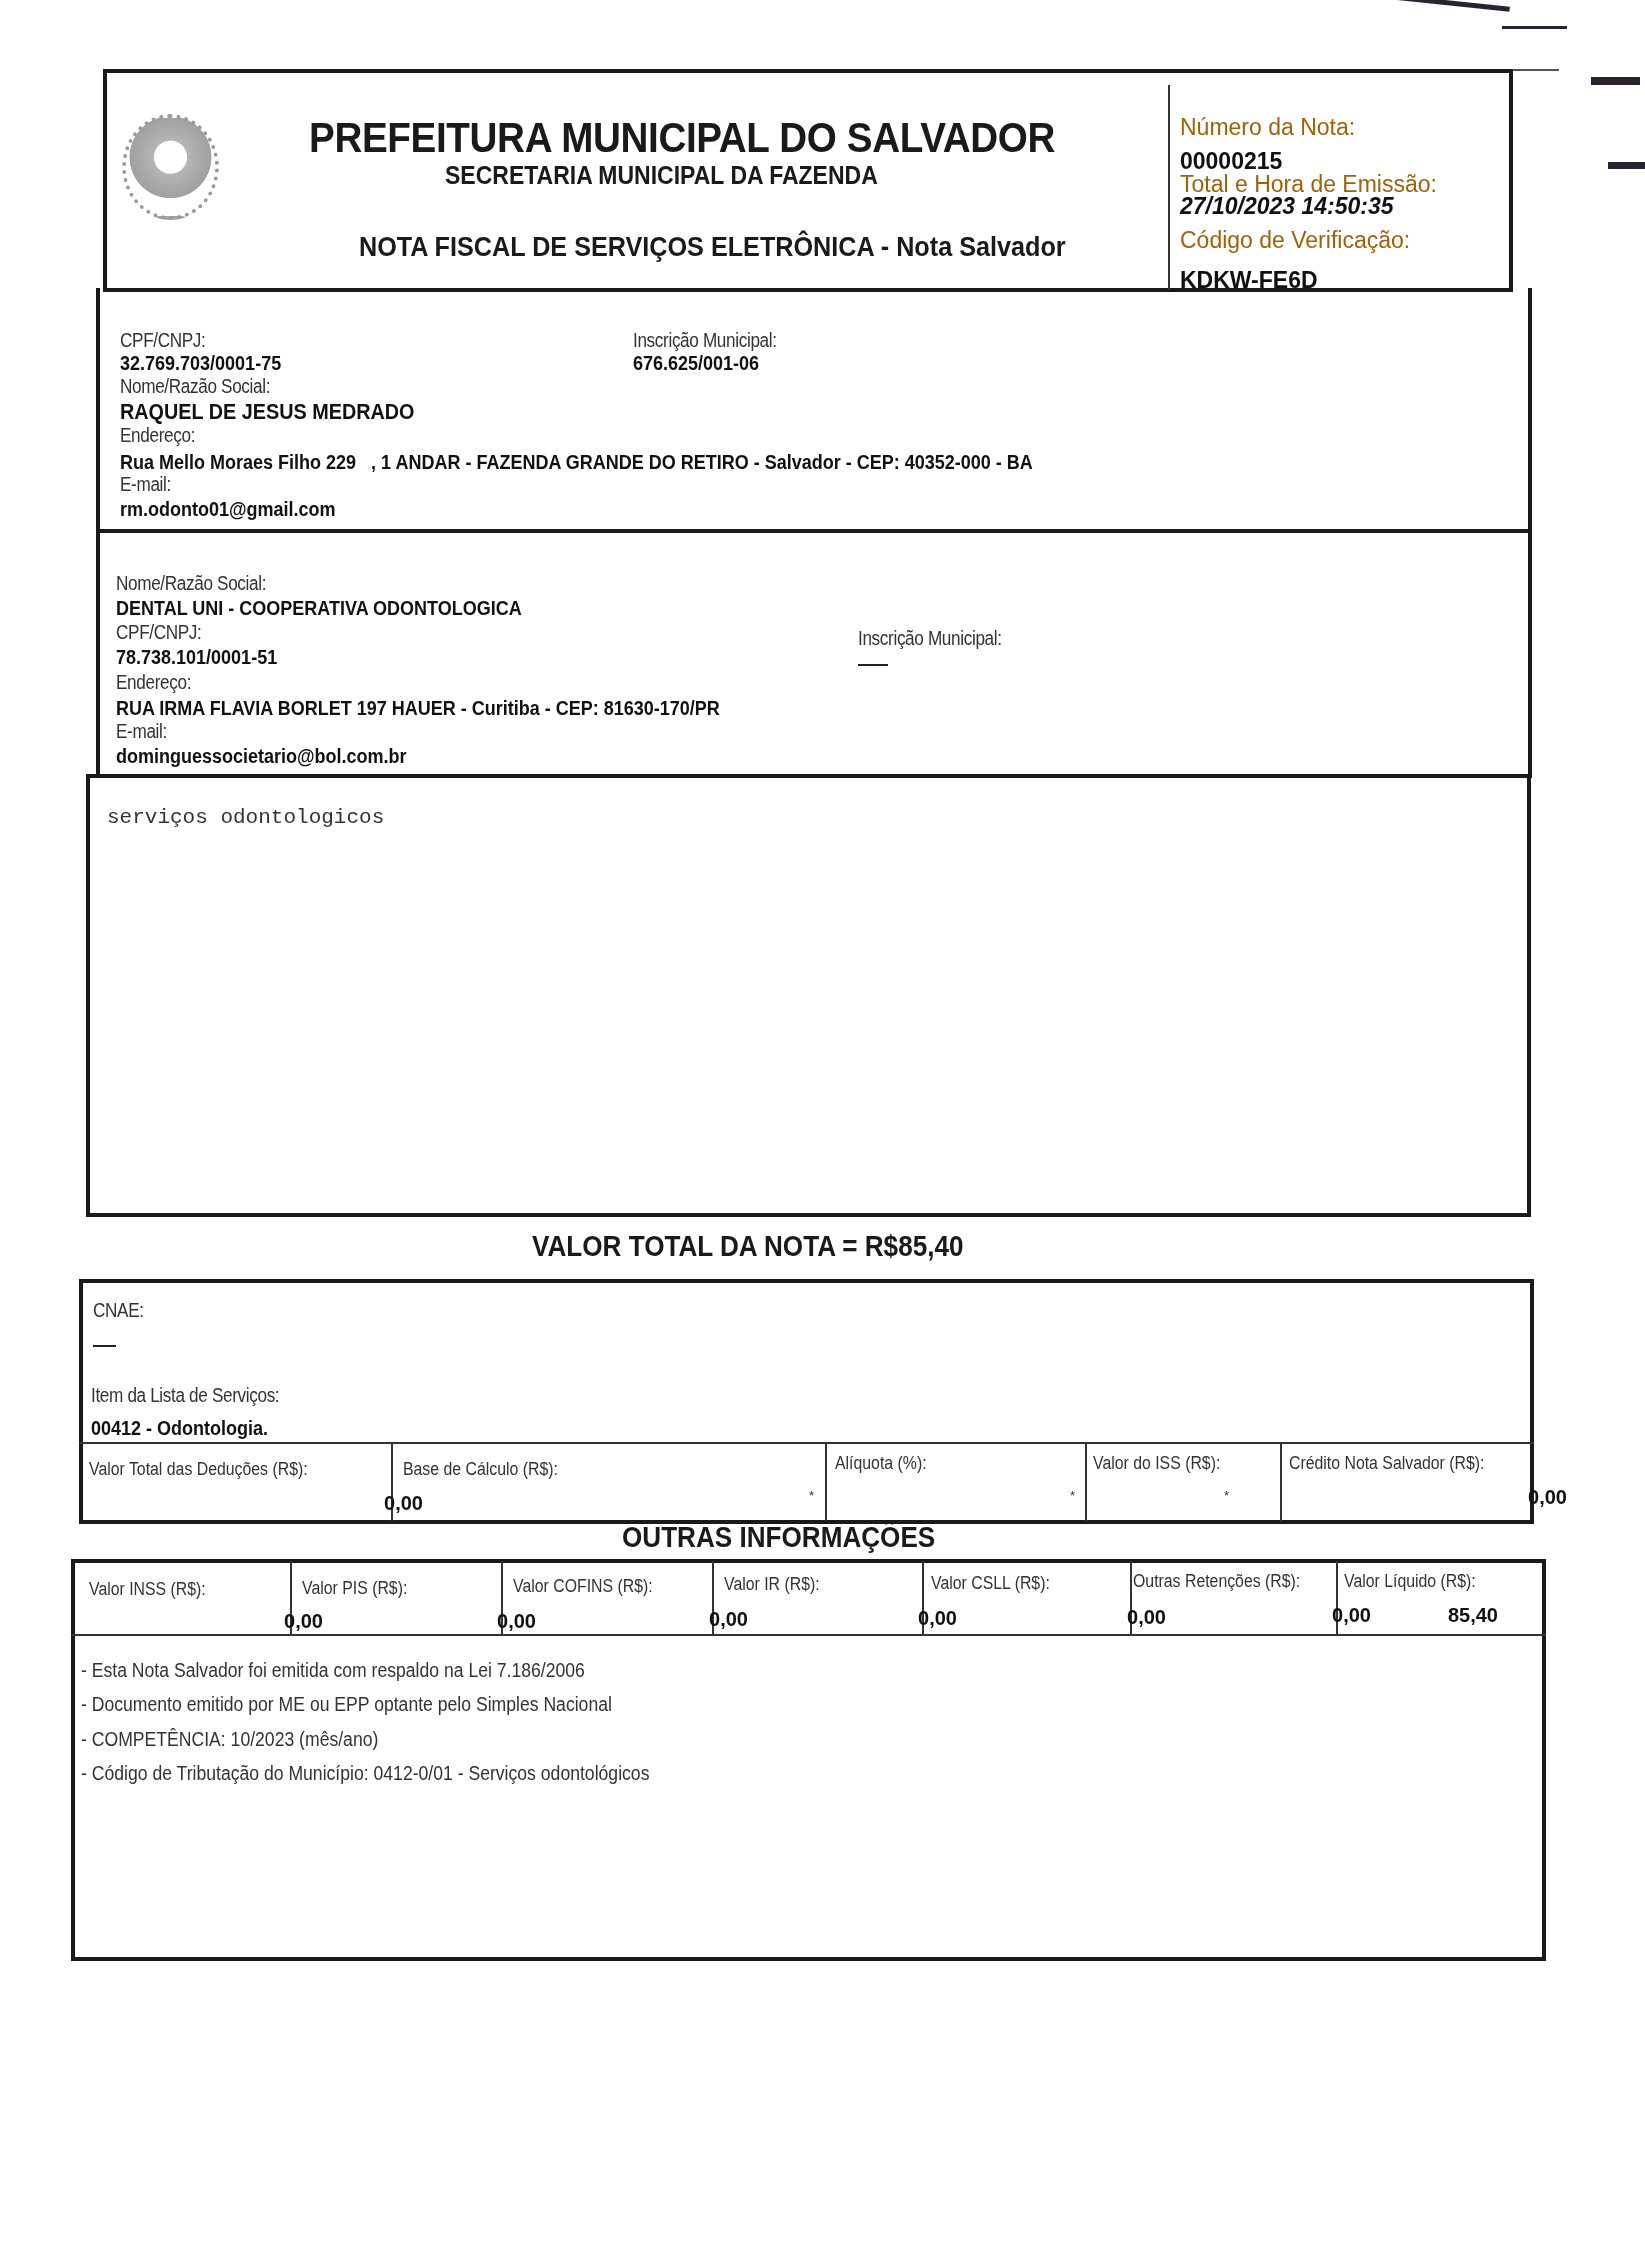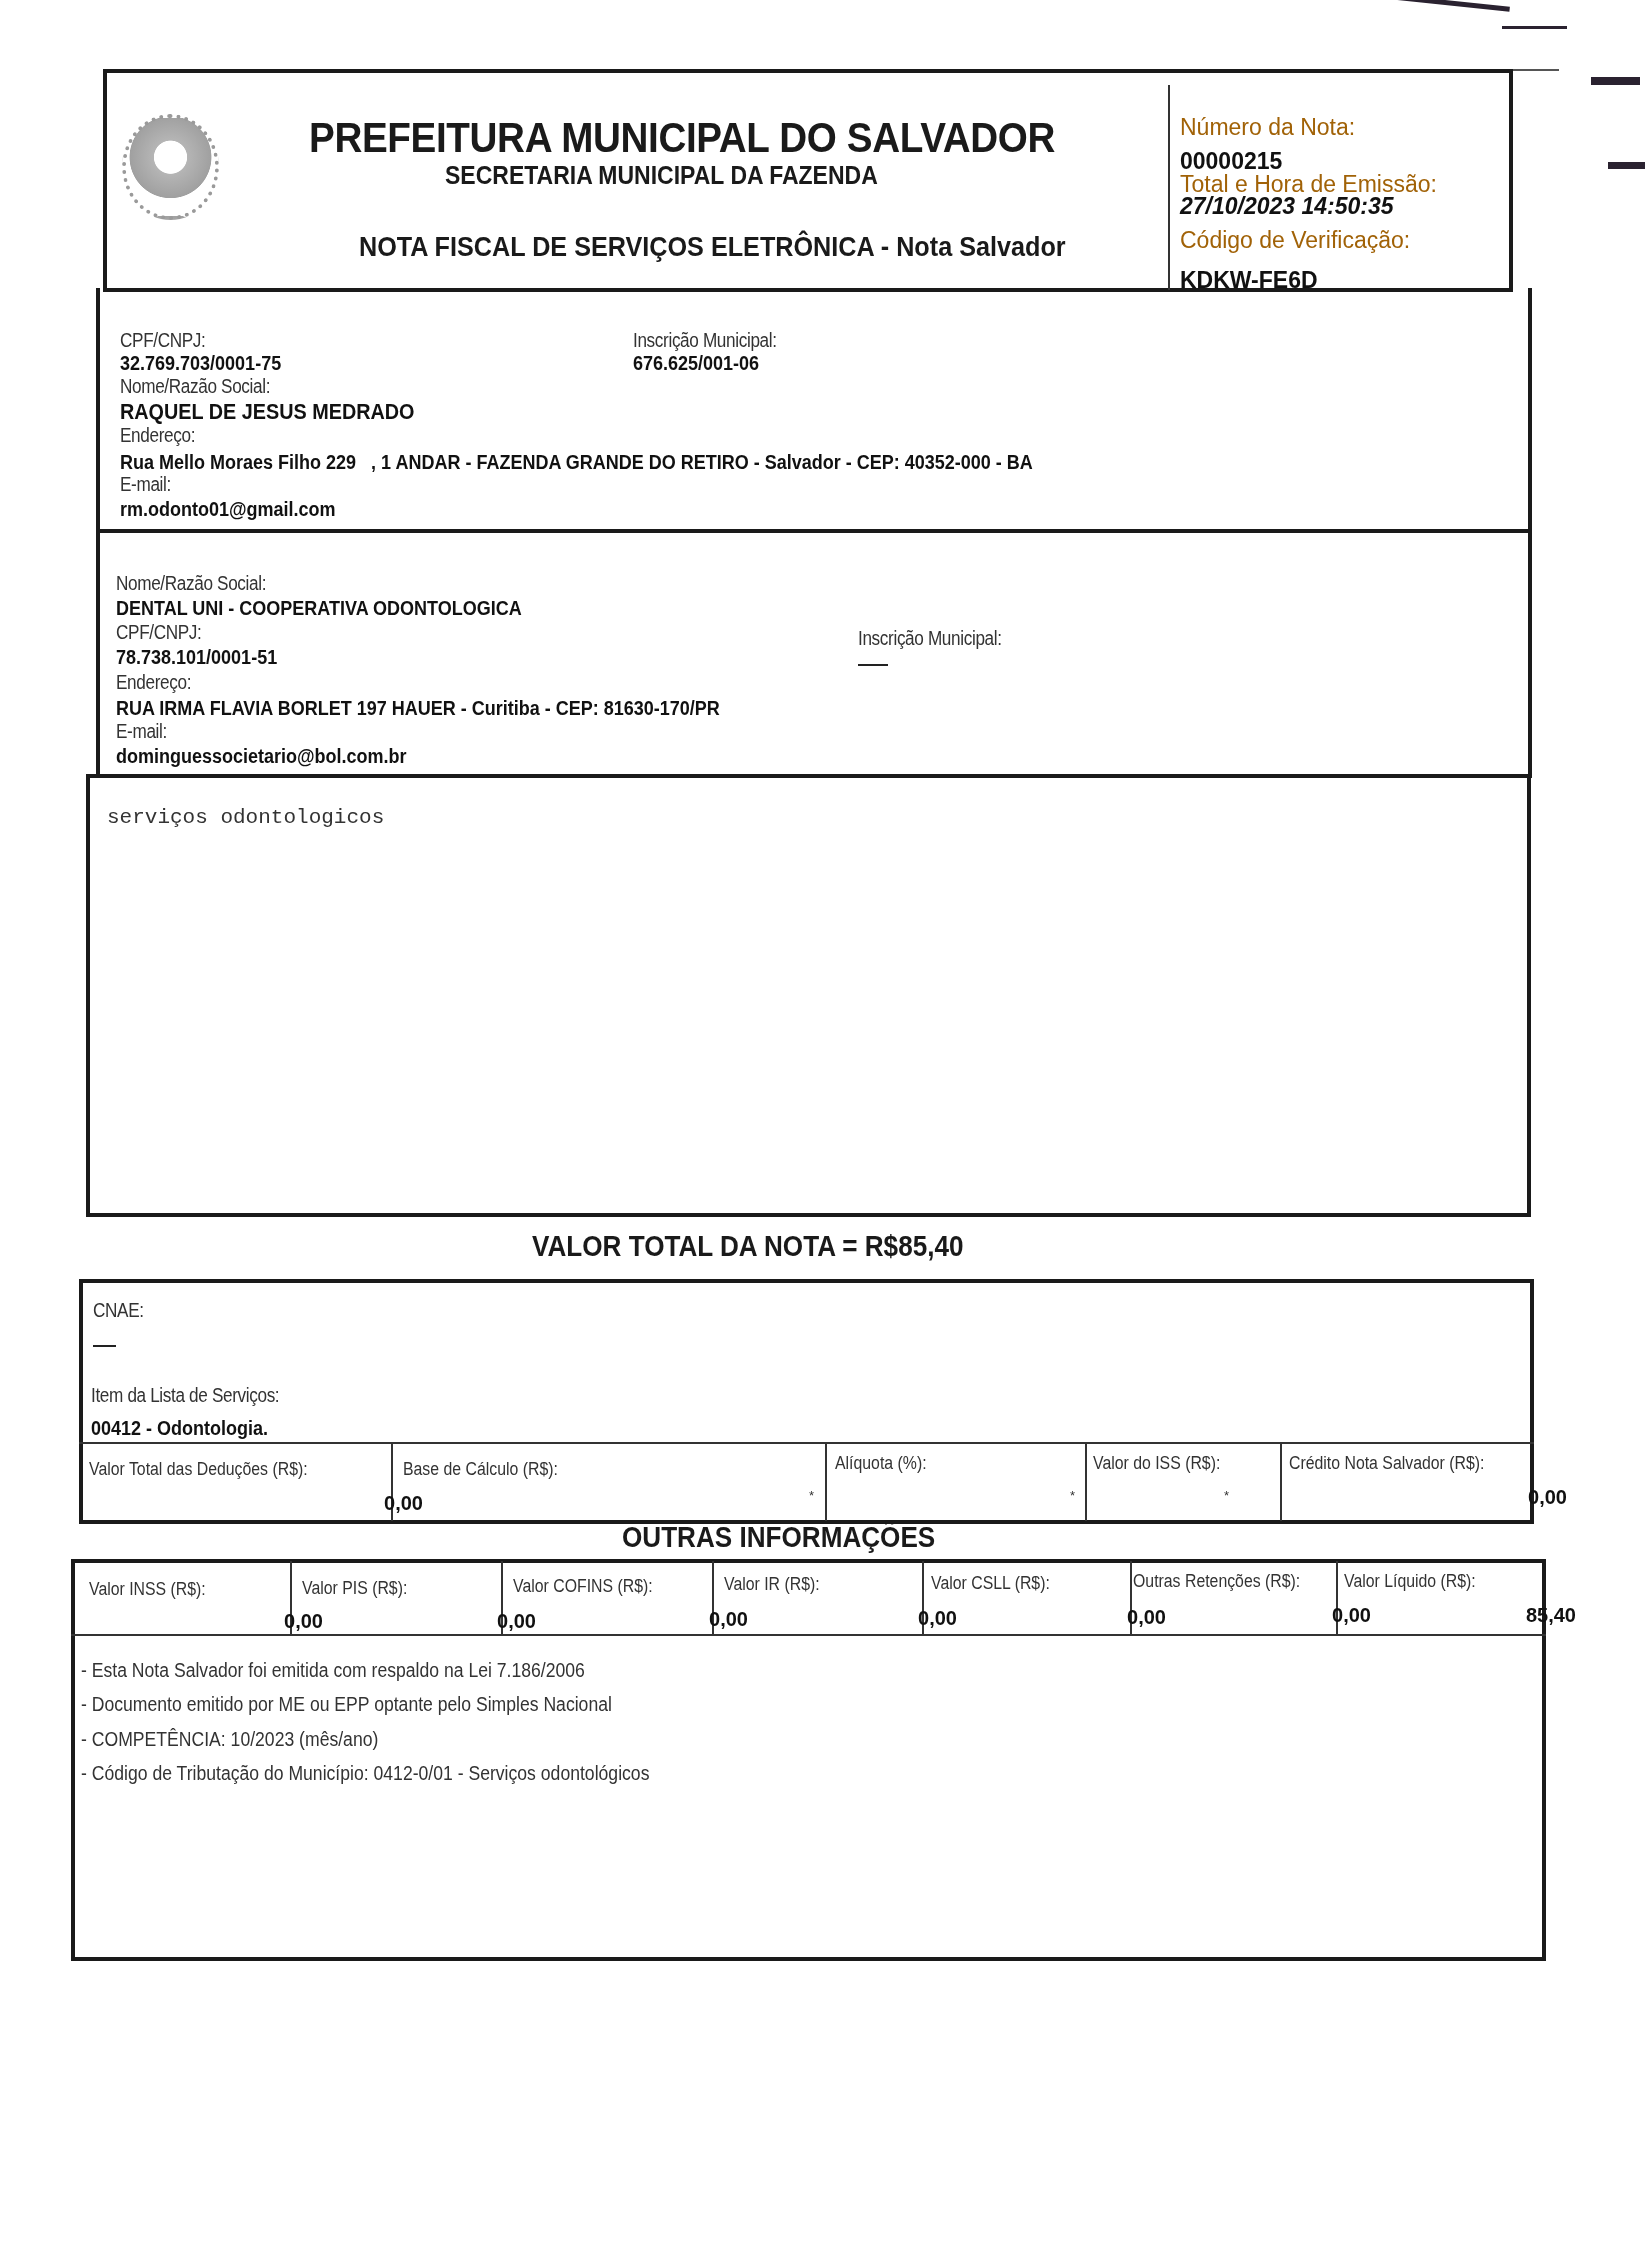--- a/index.html
+++ b/index.html
@@ -119,19 +119,19 @@
 <div class="cell-val" style="left:373px;width:122px;top:1610px;">0,00</div>
 <div class="cell-lbl" style="left:513px;top:1576px;">Valor COFINS (R$):</div>
 <div class="cell-val" style="left:585px;width:122px;top:1608px;">0,00</div>
 <div class="cell-lbl" style="left:724px;top:1574px;">Valor IR (R$):</div>
 <div class="cell-val" style="left:796px;width:120px;top:1607px;">0,00</div>
 <div class="cell-lbl" style="left:931px;top:1573px;">Valor CSLL (R$):</div>
 <div class="cell-val" style="left:1003px;width:122px;top:1606px;">0,00</div>
 <div class="cell-lbl" style="left:1133px;top:1571px;">Outras Retenções (R$):</div>
 <div class="cell-val" style="left:1208px;width:122px;top:1604px;">0,00</div>
 <div class="cell-lbl" style="left:1344px;top:1571px;">Valor Líquido (R$):</div>
-<div class="cell-val" style="left:1405px;width:130px;top:1604px;text-align:right;">85,40</div>
+<div class="cell-val" style="left:1327px;width:130px;top:1604px;text-align:right;">85,40</div>
 
 <div class="info-line" style="left:81px;top:1659px;">- Esta Nota Salvador foi emitida com respaldo na Lei 7.186/2006</div>
 <div class="info-line" style="left:81px;top:1693px;">- Documento emitido por ME ou EPP optante pelo Simples Nacional</div>
 <div class="info-line" style="left:81px;top:1728px;">- COMPETÊNCIA: 10/2023 (mês/ano)</div>
 <div class="info-line" style="left:81px;top:1762px;">- Código de Tributação do Município: 0412-0/01 - Serviços odontológicos</div>
 
 
 </body></html>

